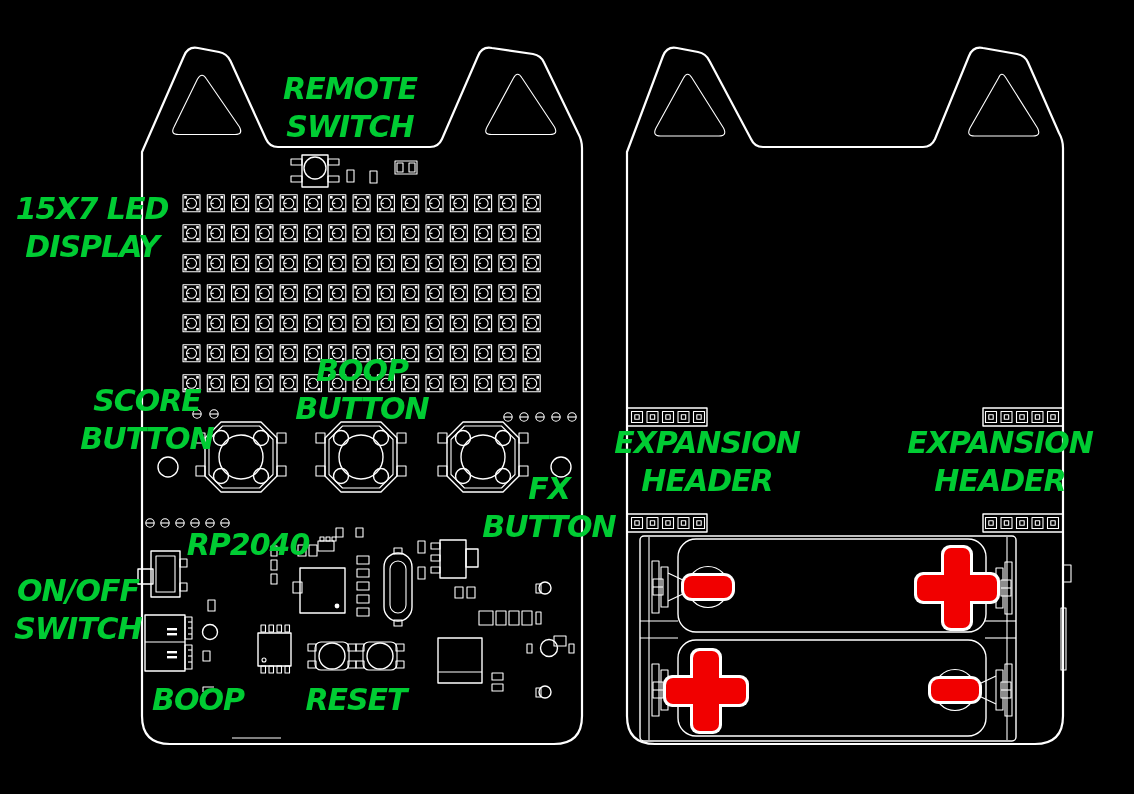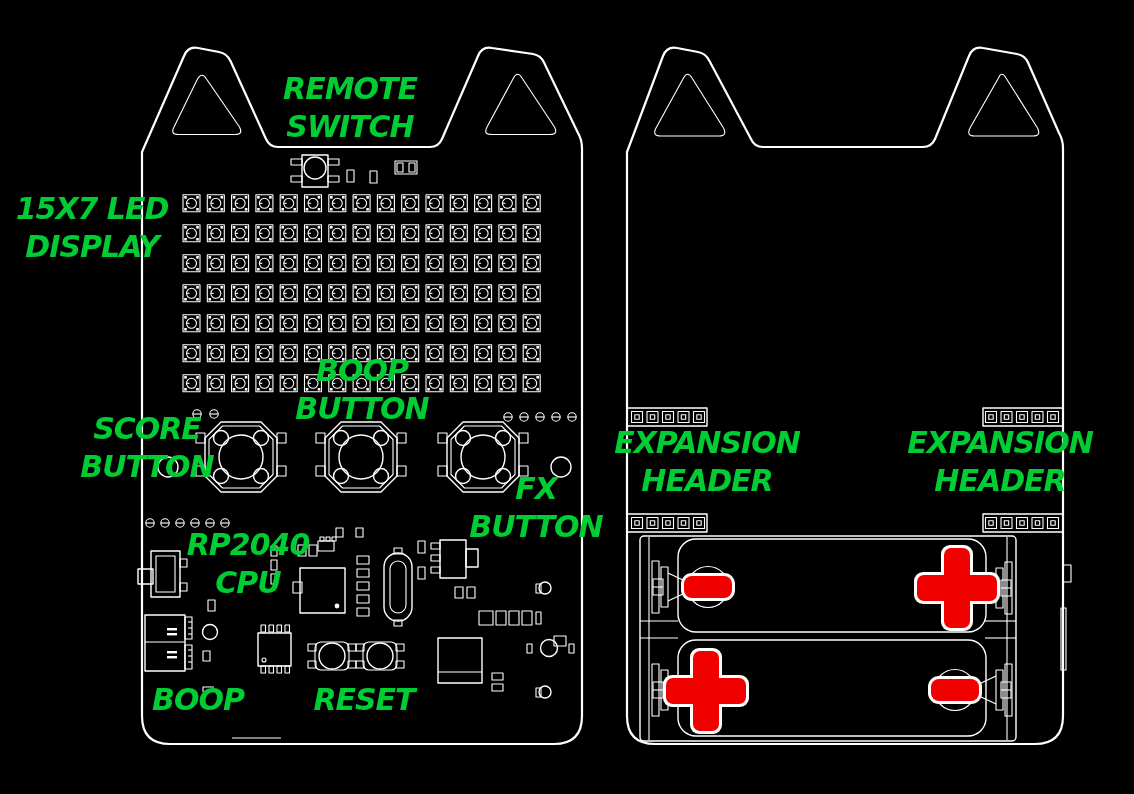--- a/index.html
+++ b/index.html
@@ -421,36 +421,39 @@
   <div>SWITCH</div>
 </div>
 <div class="label" style="left:92px;top:190px">
   <div>15X7 LED</div>
   <div>DISPLAY</div>
 </div>
 <div class="label" style="left:362px;top:352px">
   <div>BOOP</div>
   <div>BUTTON</div>
 </div>
-<div class="label" style="left:147px;top:410px">
+<div class="label" style="left:147px;top:382px">
   <div>SCORE</div>
   <div>BUTTON</div>
 </div>
-<div class="label" style="left:536px;top:470px">
+<div class="label" style="left:549px;top:470px">
   <div>FX</div>
   <div>BUTTON</div>
 </div>
 <div class="label" style="left:248px;top:526px">
   <div>RP2040</div>
-  <div>CPU</div>
+</div>
+<div class="label" style="left:78px;top:572px">
+  <div>ON/OFF</div>
+  <div>SWITCH</div>
 </div>
 <div class="label" style="left:198px;top:681px">
   <div>BOOP</div>
 </div>
-<div class="label" style="left:364px;top:681px">
+<div class="label" style="left:356px;top:681px">
   <div>RESET</div>
 </div>
 <div class="label" style="left:707px;top:424px">
   <div>EXPANSION</div>
   <div>HEADER</div>
 </div>
 <div class="label" style="left:1000px;top:424px">
   <div>EXPANSION</div>
   <div>HEADER</div>
 </div>

